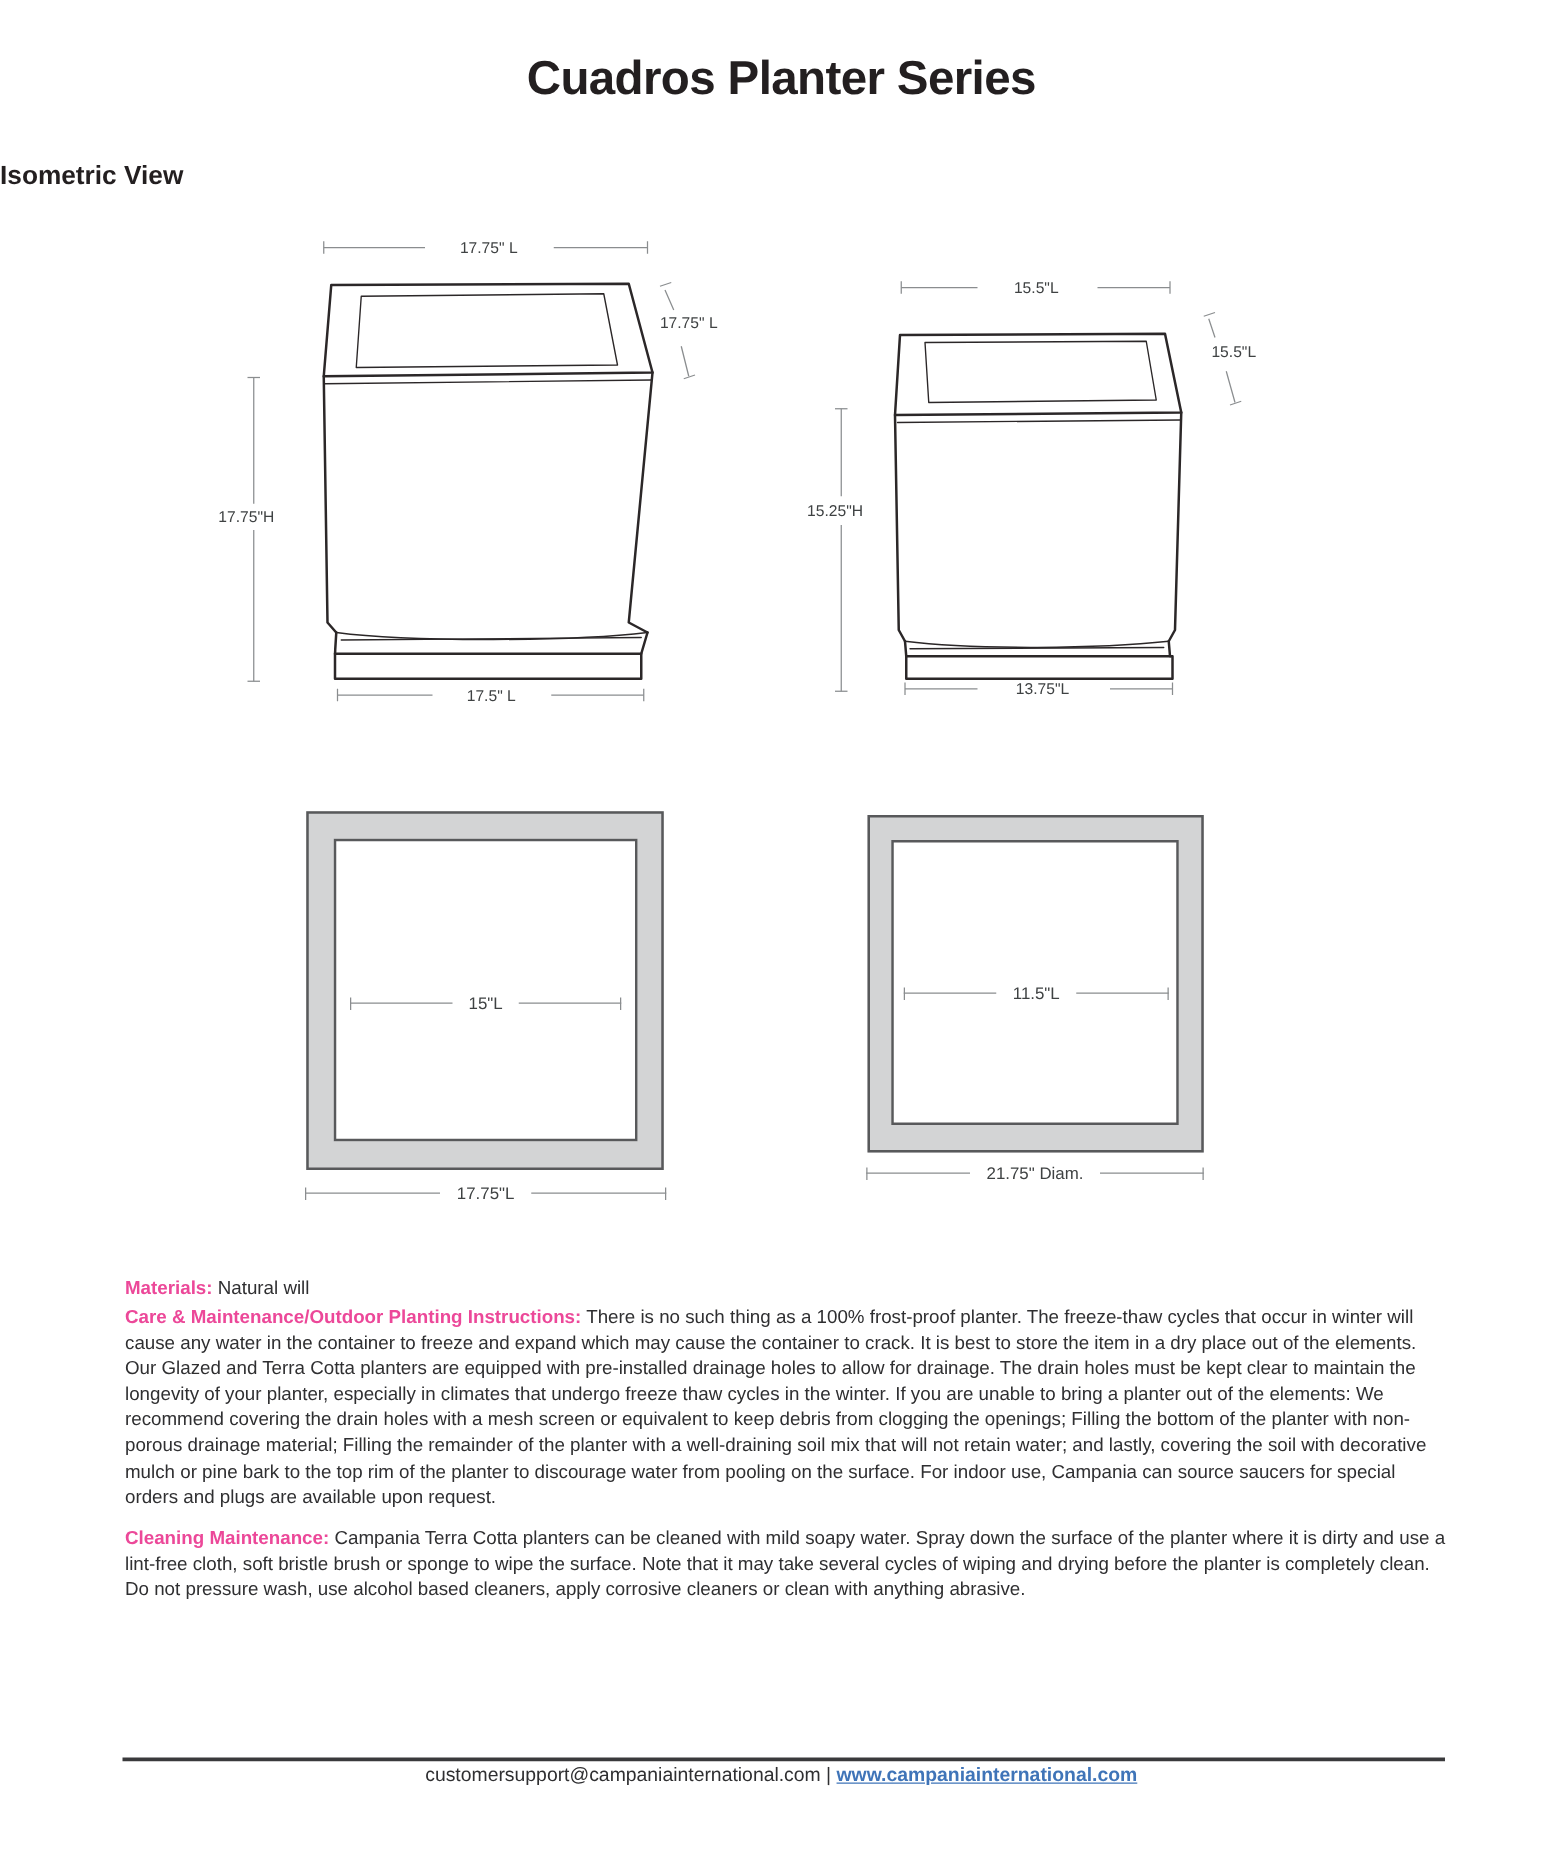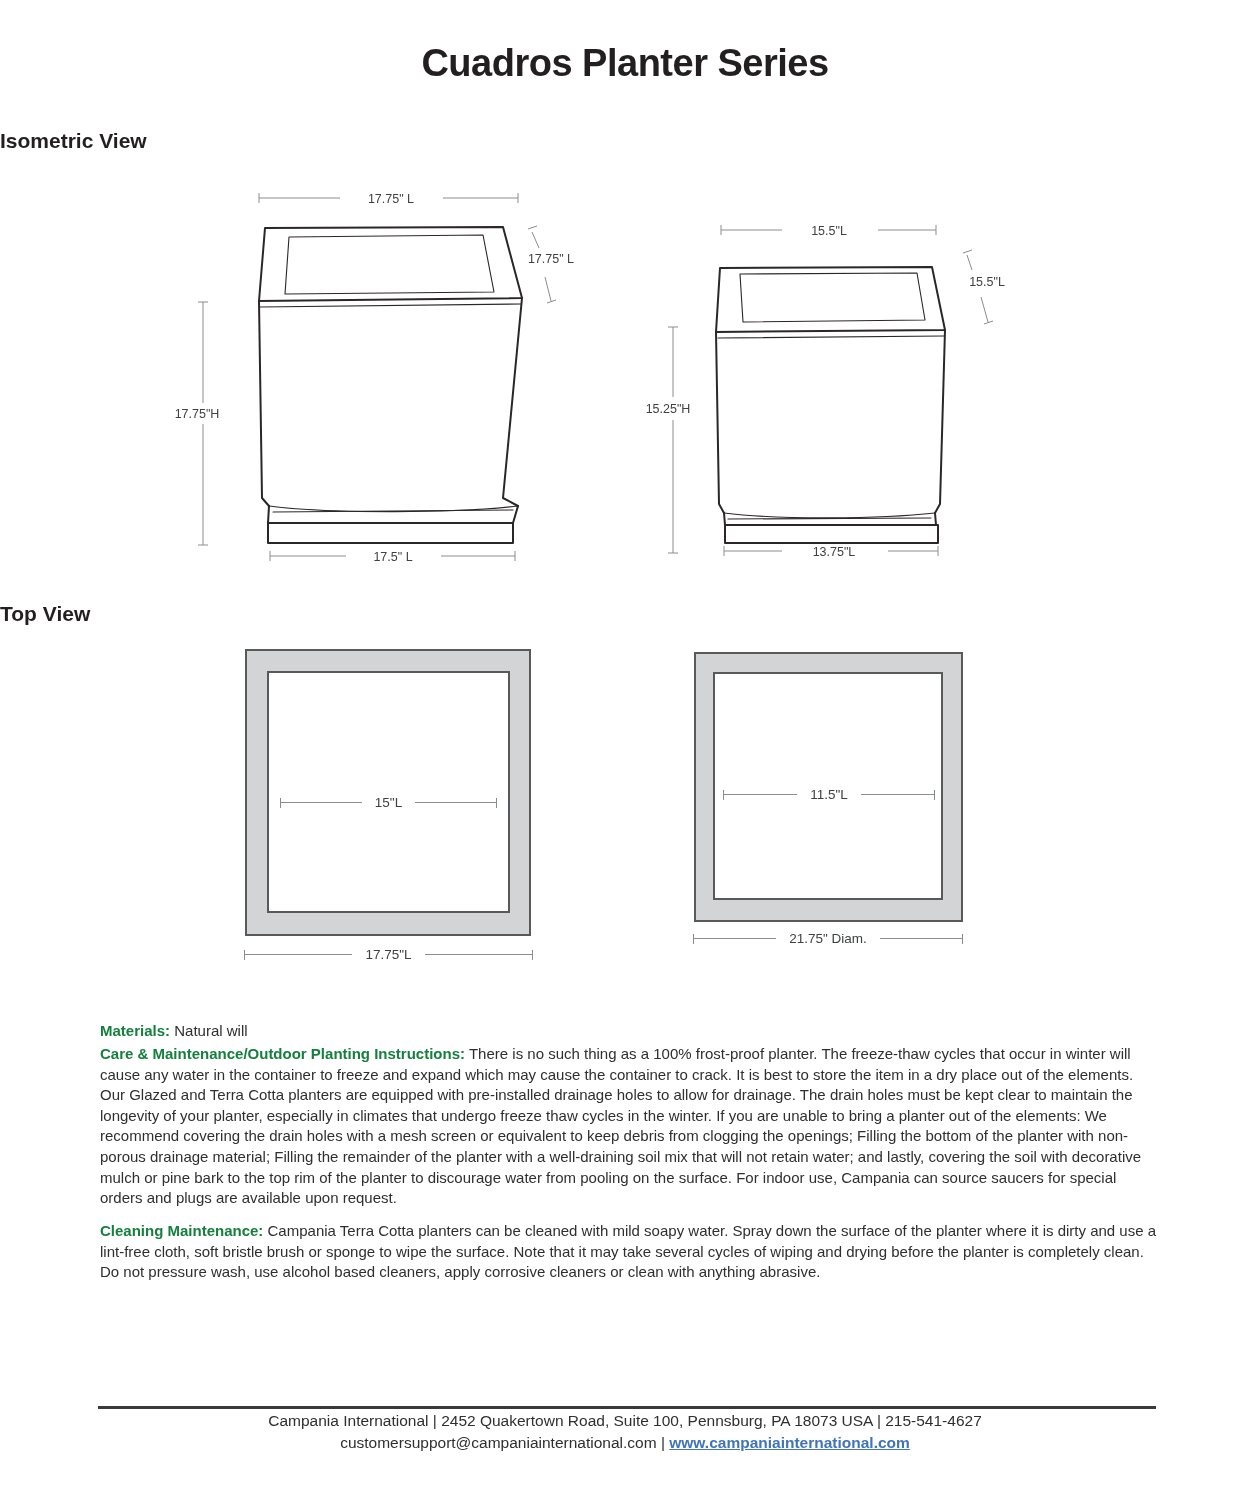--- a/index.html
+++ b/index.html
@@ -34,21 +34,21 @@
   .hdim .seg{flex:1 1 auto;height:0;border-top:1px solid #8a8d8f;position:relative;}
   .hdim .seg.tick-l::before{
     content:"";position:absolute;left:0;top:-5px;height:10px;width:0;border-left:1px solid #8a8d8f;
   }
   .hdim .seg.tick-r::after{
     content:"";position:absolute;right:0;top:-5px;height:10px;width:0;border-right:1px solid #8a8d8f;
   }
   .hdim .lbl{padding:0 13px;white-space:nowrap;}
 
   .textblock{position:absolute;left:100px;width:1060px;font-size:15px;line-height:20.6px;color:#2f2f31;}
-  .textblock strong{color:#15803d;font-weight:700;}
+  .textblock strong{color:#ec4899;font-weight:700;}
 
   .footer-rule{position:absolute;left:98px;top:1406px;width:1058px;height:3px;background:#3a3a3c;}
   .footer{
     position:absolute;left:0;top:1410px;width:100%;text-align:center;
     font-size:15.5px;line-height:21.5px;color:#2f2f31;
   }
   .footer a{color:#3f74b8;text-decoration:underline;font-weight:bold;}
 </style>
 </head>
 <body>
@@ -147,21 +147,20 @@
       <path d="M 86,142 L 89,314 L 94,323"></path>
       <path d="M 315,140 L 310,314 L 305,323"></path>
       <path class="thin" d="M 94,323 C 150,330 250,329 305,323"></path>
       <path class="thin" d="M 98,329 L 301,328"></path>
       <path d="M 94,323 L 95,335"></path>
       <path d="M 305,323 L 306,335"></path>
       <path d="M 95,335 L 308,335 L 308,353 L 95,353 Z"></path>
     </g>
   </svg>
 
-  <div class="section-heading" id="top-heading">Top View</div>
 
   <div class="tv-outer" style="left:245px;top:649px;width:286px;height:287px;">
     <div class="tv-inner" style="left:20px;top:20px;width:243px;height:242px;"></div>
   </div>
   <div class="hdim" style="left:280px;top:794px;width:217px;">
     <span class="seg tick-l"></span>
     <span class="lbl">15"L</span>
     <span class="seg tick-r"></span>
   </div>
   <div class="hdim" style="left:244px;top:946px;width:289px;">
@@ -194,21 +193,20 @@
     <span>There is no such thing as a 100% frost-proof planter. The freeze-thaw cycles that occur in winter will cause any water in the container to freeze and expand which may cause the container to crack. It is best to store the item in a dry place out of the elements. Our Glazed and Terra Cotta planters are equipped with pre-installed drainage holes to allow for drainage. The drain holes must be kept clear to maintain the longevity of your planter, especially in climates that undergo freeze thaw cycles in the winter. If you are unable to bring a planter out of the elements: We recommend covering the drain holes with a mesh screen or equivalent to keep debris from clogging the openings; Filling the bottom of the planter with non-porous drainage material; Filling the remainder of the planter with a well-draining soil mix that will not retain water; and lastly, covering the soil with decorative mulch or pine bark to the top rim of the planter to discourage water from pooling on the surface. For indoor use, Campania can source saucers for special orders and plugs are available upon request.</span>
   </div>
 
   <div class="textblock" style="top:1221px;">
     <strong>Cleaning Maintenance:</strong>
     <span>Campania Terra Cotta planters can be cleaned with mild soapy water. Spray down the surface of the planter where it is dirty and use a lint-free cloth, soft bristle brush or sponge to wipe the surface. Note that it may take several cycles of wiping and drying before the planter is completely clean. Do not pressure wash, use alcohol based cleaners, apply corrosive cleaners or clean with anything abrasive.</span>
   </div>
 
   <div class="footer-rule"></div>
   <div class="footer">
-    <div>Campania International | 2452 Quakertown Road, Suite 100, Pennsburg, PA 18073 USA | 215-541-4627</div>
     <div>
       <span>customersupport@campaniainternational.com</span>
       <span>|</span>
       <a href="#">www.campaniainternational.com</a>
     </div>
   </div>
 
 </div>
 
 </body></html>

